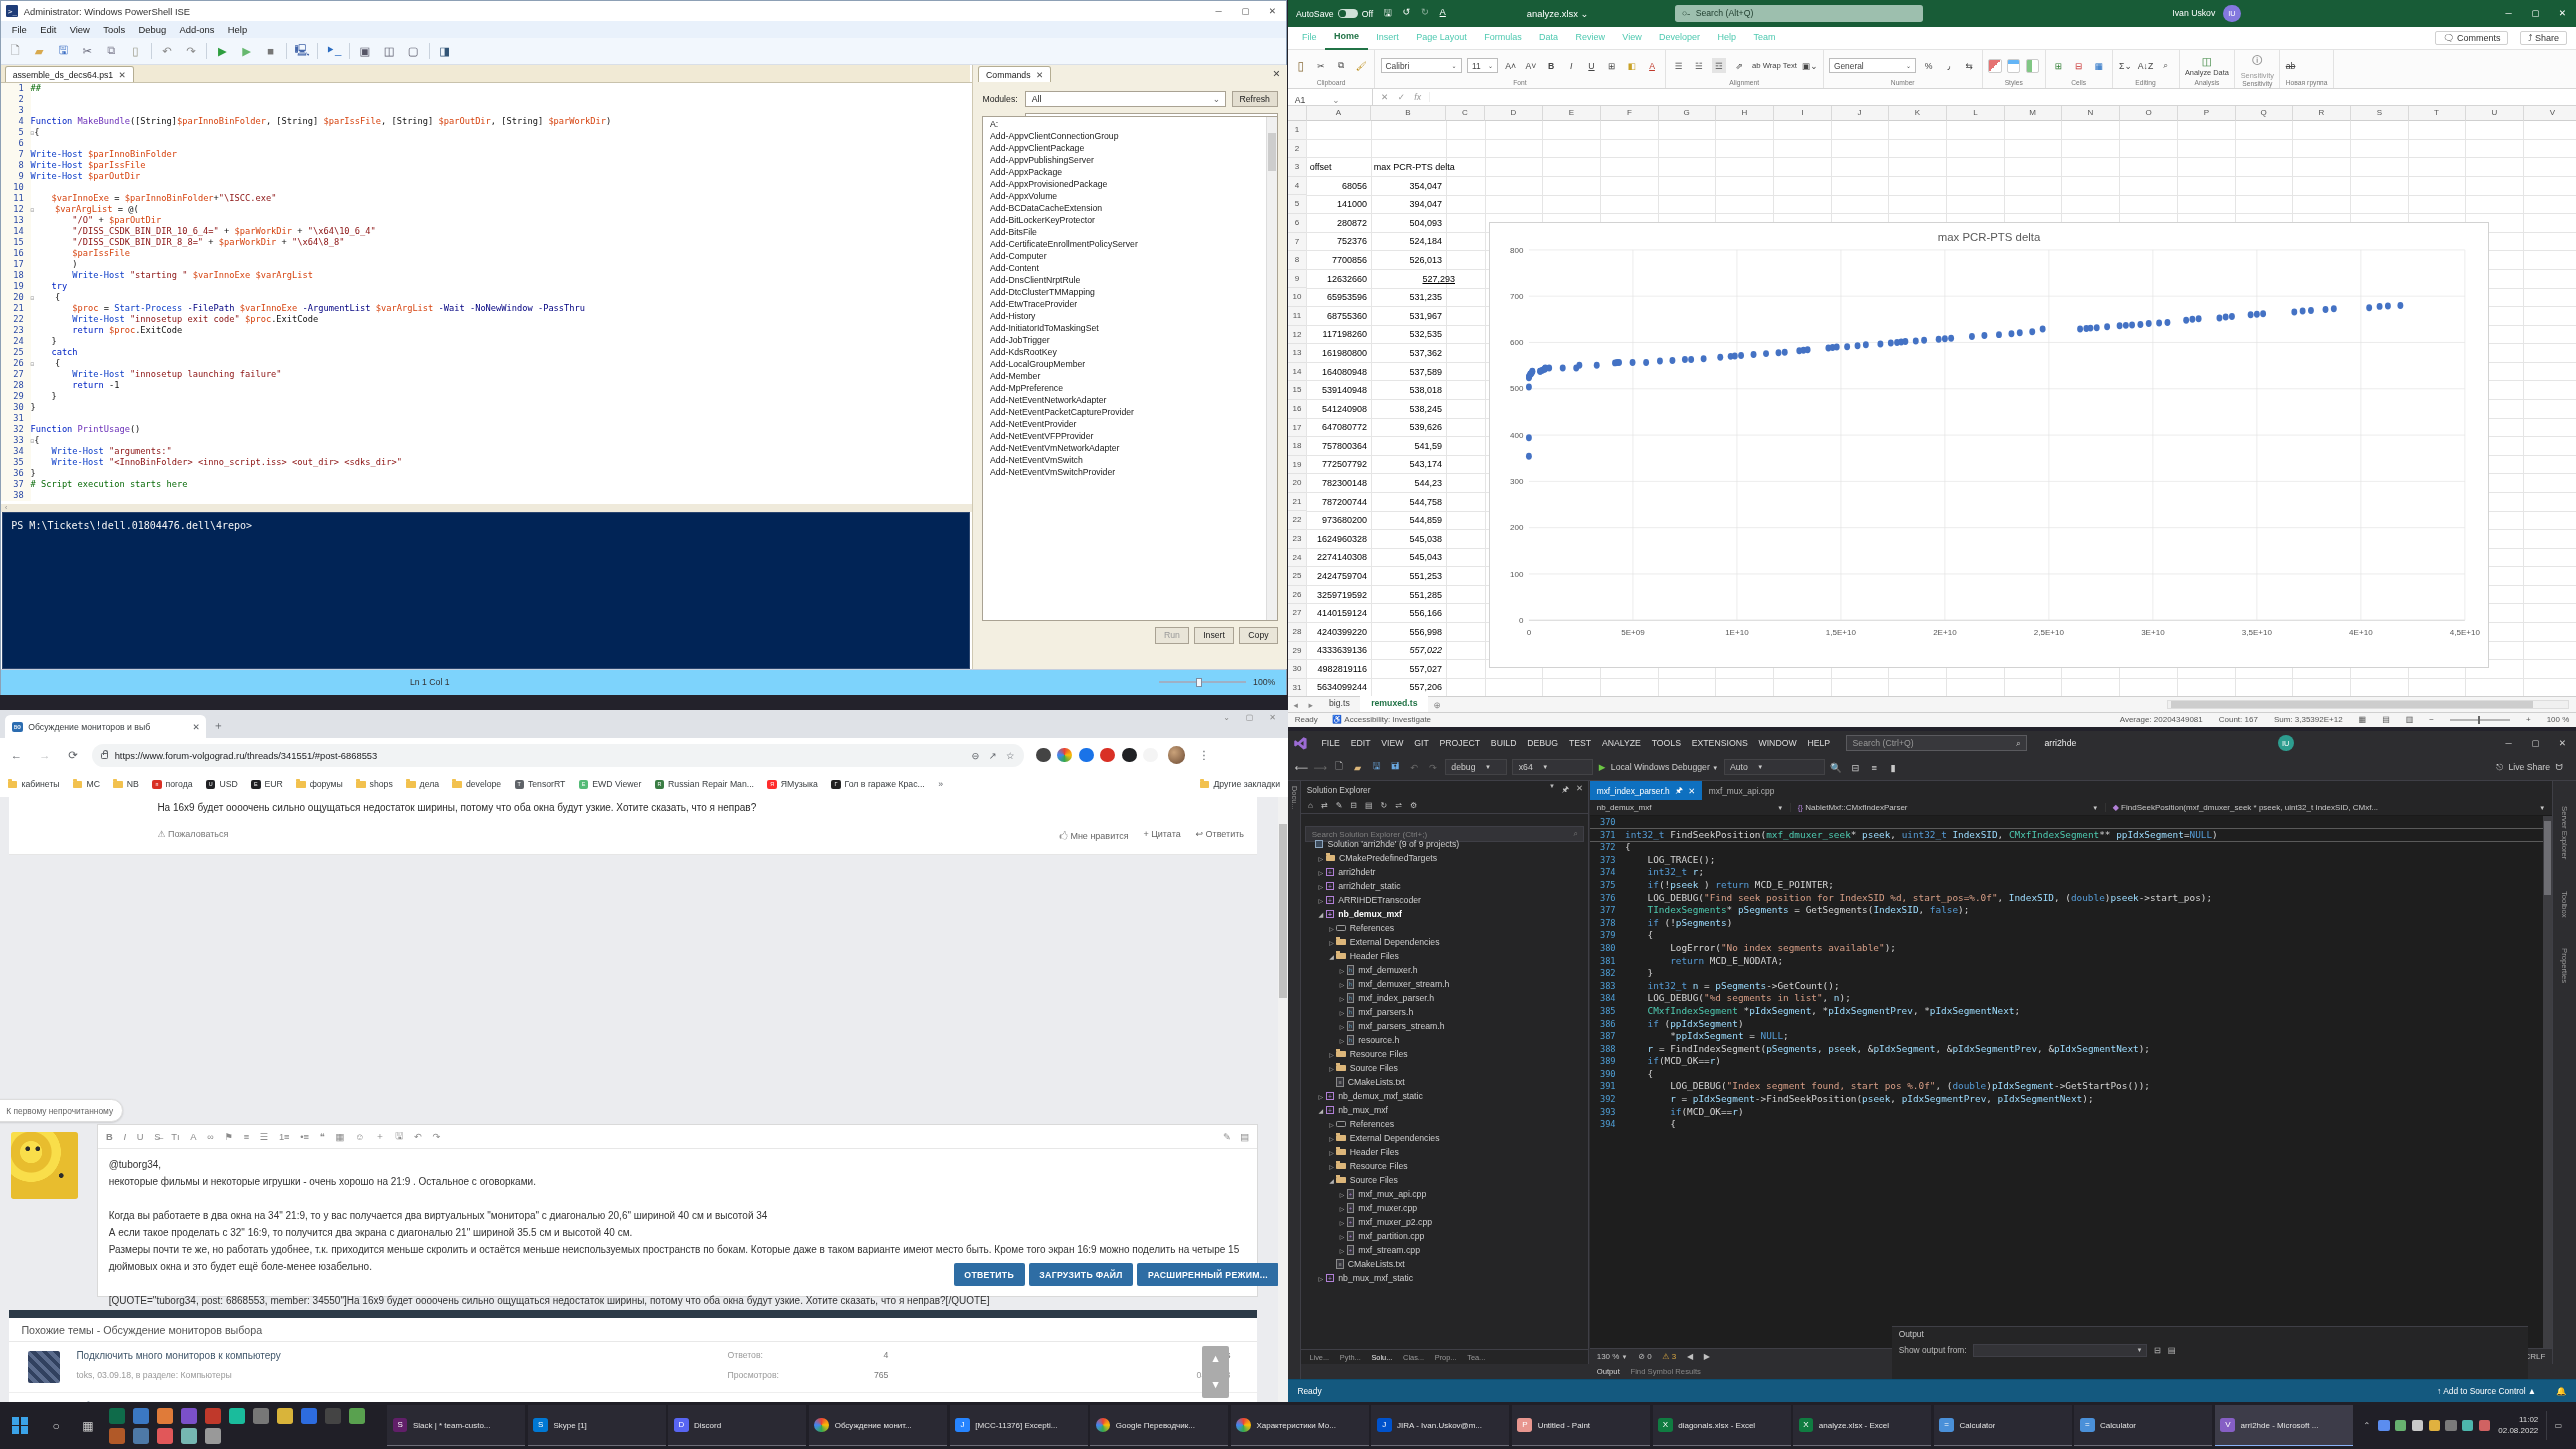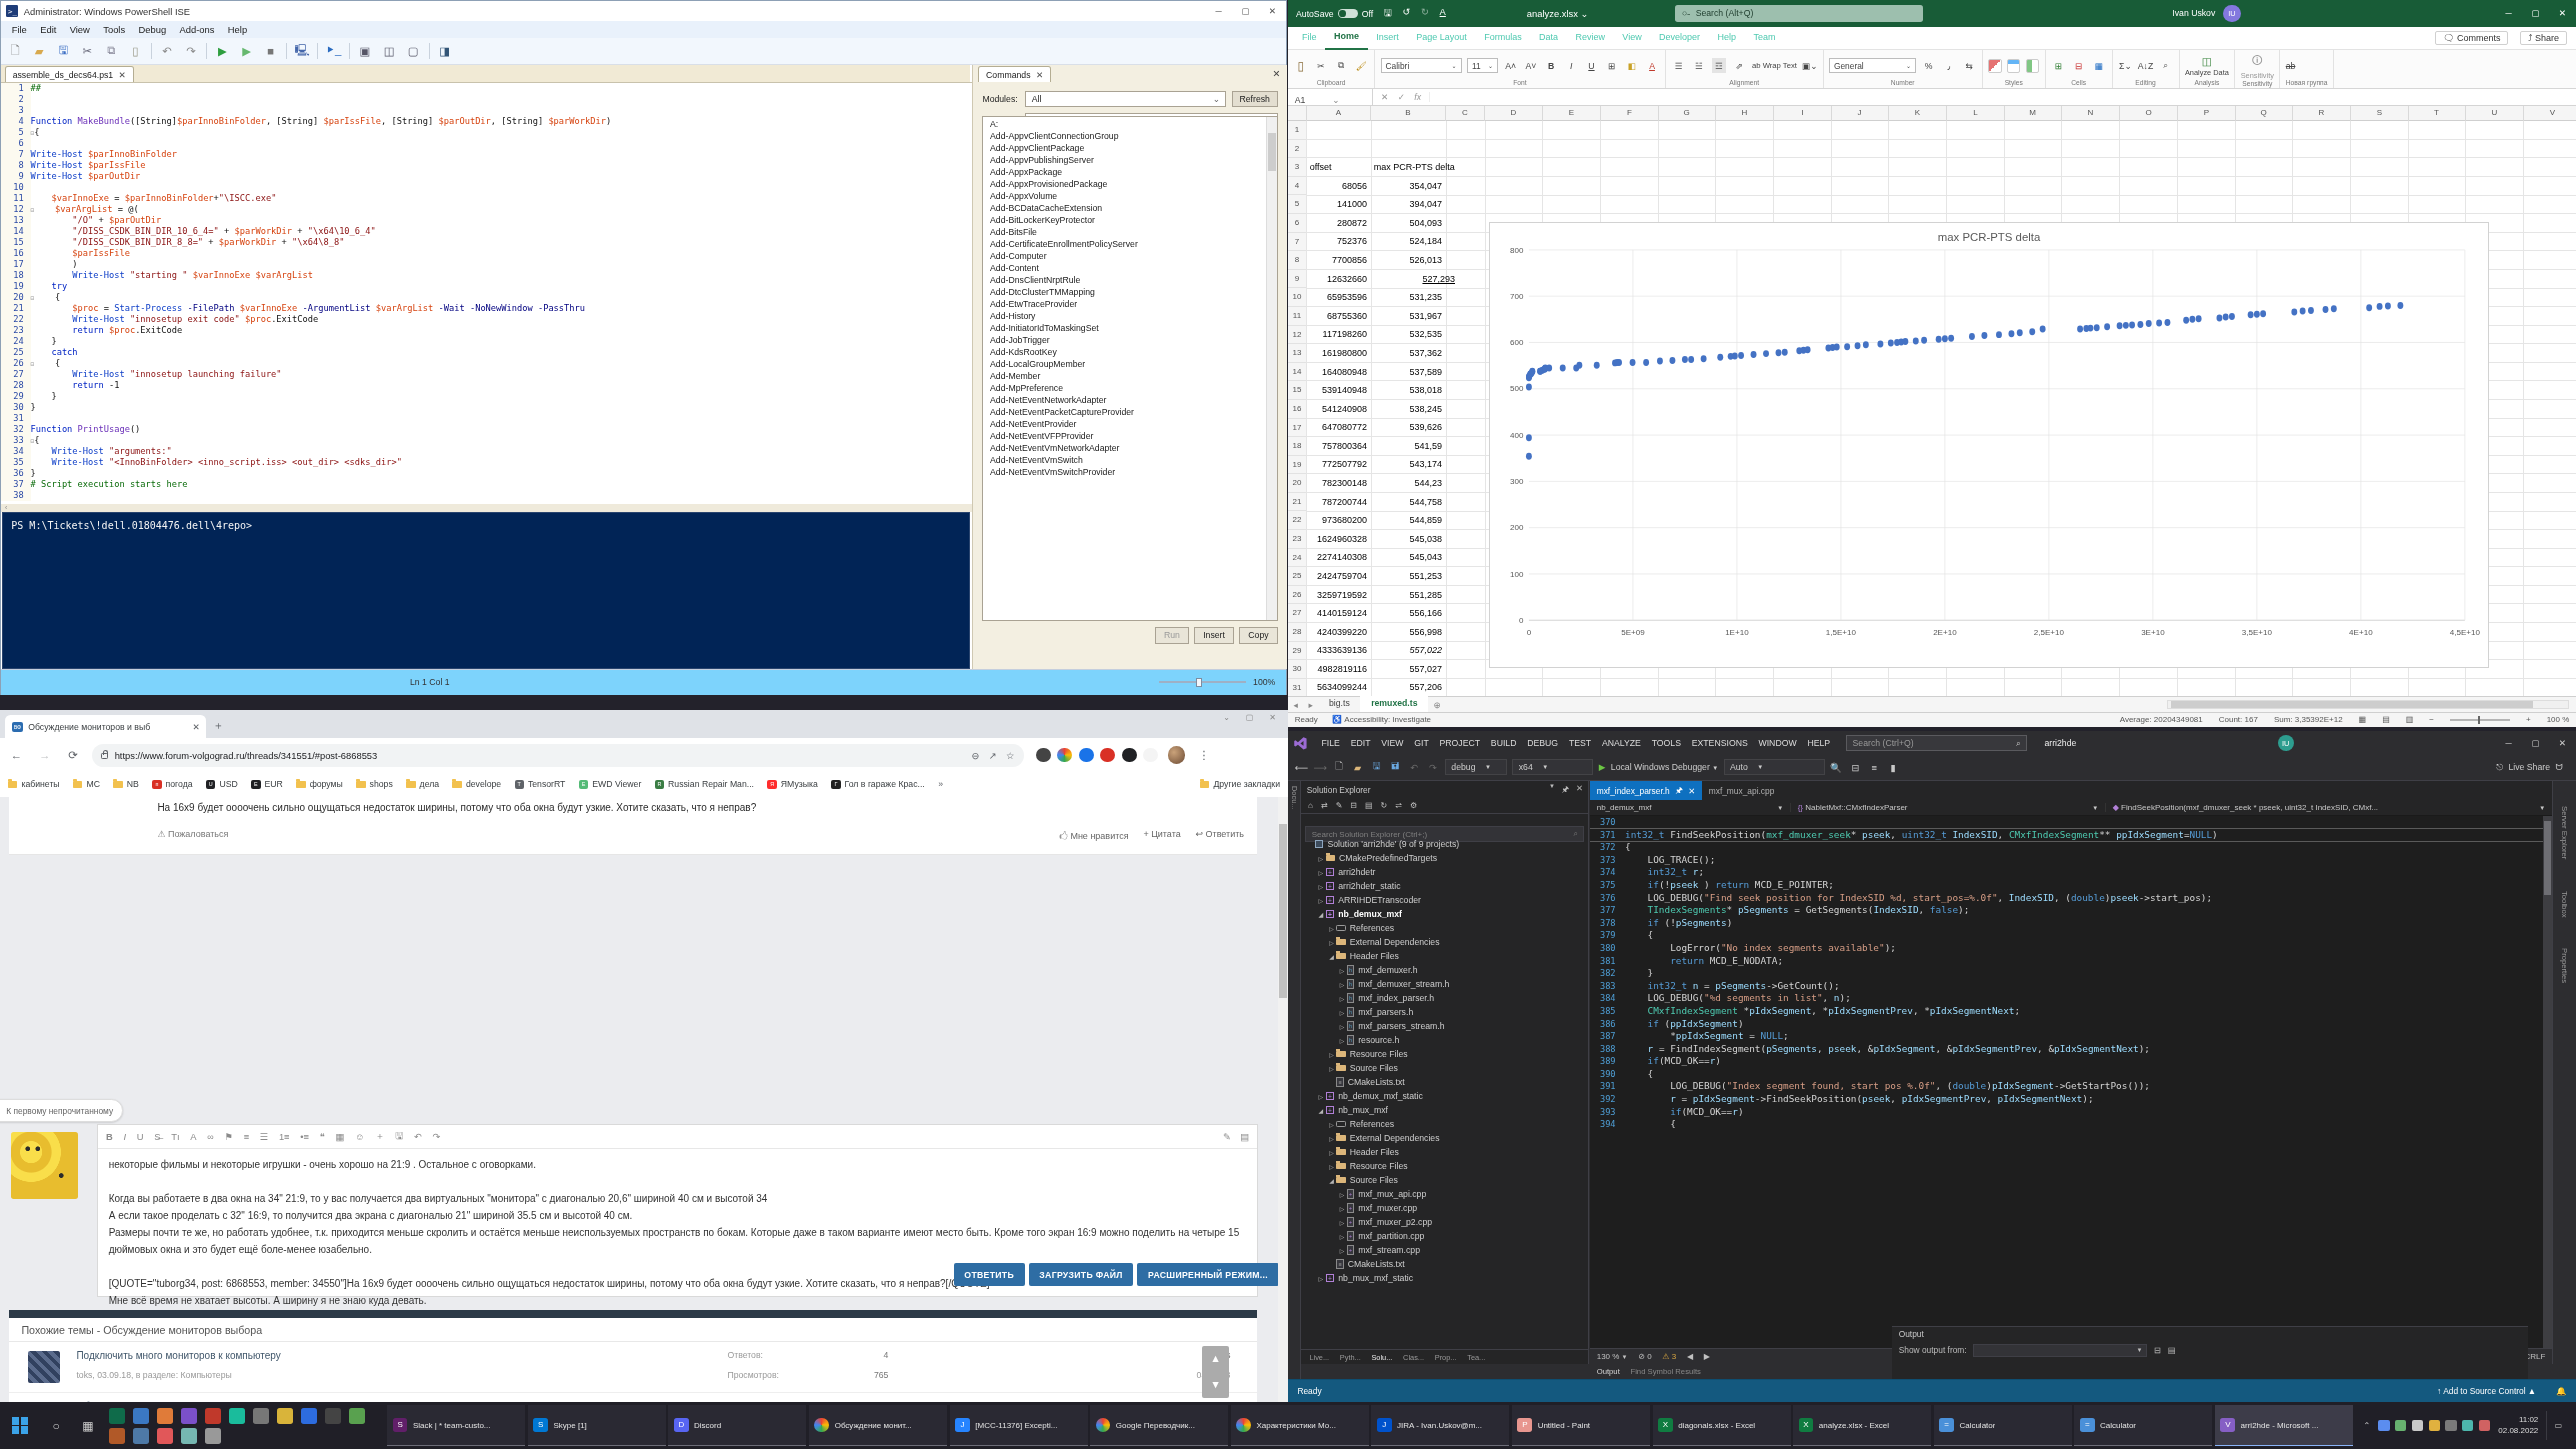--- a/index.html
+++ b/index.html
@@ -1144,20 +1144,21 @@
             <span>＋</span>
             <span>🖫</span>
             <span>↶</span>
             <span>↷</span>
             <span class="rr">
               <span>✎</span>
               <span>▤</span>
             </span>
           </div>
         <div id="re-body">
+            <div>@tuborg34,</div>
             <div>некоторые фильмы и некоторые игрушки - очень хорошо на 21:9 . Остальное с оговорками.</div>
             <div>&nbsp;</div>
             <div>Когда вы работаете в два окна на 34" 21:9, то у вас получается два виртуальных "монитора" с диагональю 20,6" шириной 40 см и высотой 34</div>
             <div>А если такое проделать с 32" 16:9, то получится два экрана с диагональю 21" шириной 35.5 см и высотой 40 см.</div>
             <div>Размеры почти те же, но работать удобнее, т.к. приходится меньше скролить и остаётся меньше неиспользуемых пространств по бокам. Которые даже в таком варианте имеют место быть. Кроме того экран 16:9 можно поделить на четыре 15 дюймовых окна и это будет ещё боле-менее юзабельно.</div>
             <div>&nbsp;</div>
             <div>[QUOTE="tuborg34, post: 6868553, member: 34550"]На 16х9 будет оооочень сильно ощущаться недостаток ширины, потому что оба окна будут узкие. Хотите сказать, что я неправ?[/QUOTE]</div>
             <div>Мне всё время не хватает высоты. А ширину я не знаю куда девать.</div>
           </div>
       </div>

